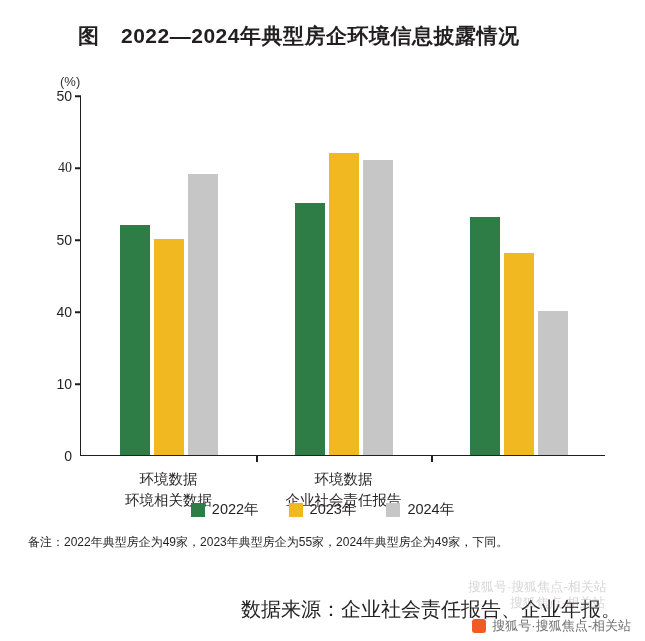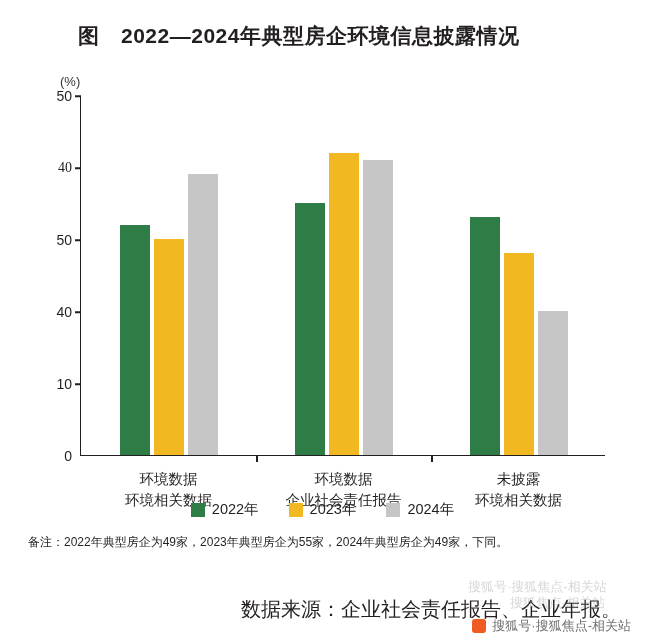--- a/index.html
+++ b/index.html
@@ -240,24 +240,20 @@
             <div>企业社会责任报告</div>
           </div>
         </div>
         <div class="xtick-mark" style="left: 350px;"></div>
         <div class="group" style="left: 350px; width: 175px;">
           <div class="bars">
             <div class="bar" title="2022年 33" style="background: rgb(46, 125, 70); height: 237.6px;"></div>
             <div class="bar" title="2023年 28" style="background: rgb(241, 184, 33); height: 201.6px;"></div>
             <div class="bar" title="2024年 20" style="background: rgb(198, 198, 198); height: 144px;"></div>
           </div>
-          <div class="group-label">
-            <div>未披露</div>
-            <div>环境相关数据</div>
-          </div>
         </div>
       </div>
   </div>
 
   <div class="legend" id="legend">
       <div class="legend-item">
         <span class="swatch" style="background: rgb(46, 125, 70);"></span>
         <span>2022年</span>
       </div>
       <div class="legend-item">

